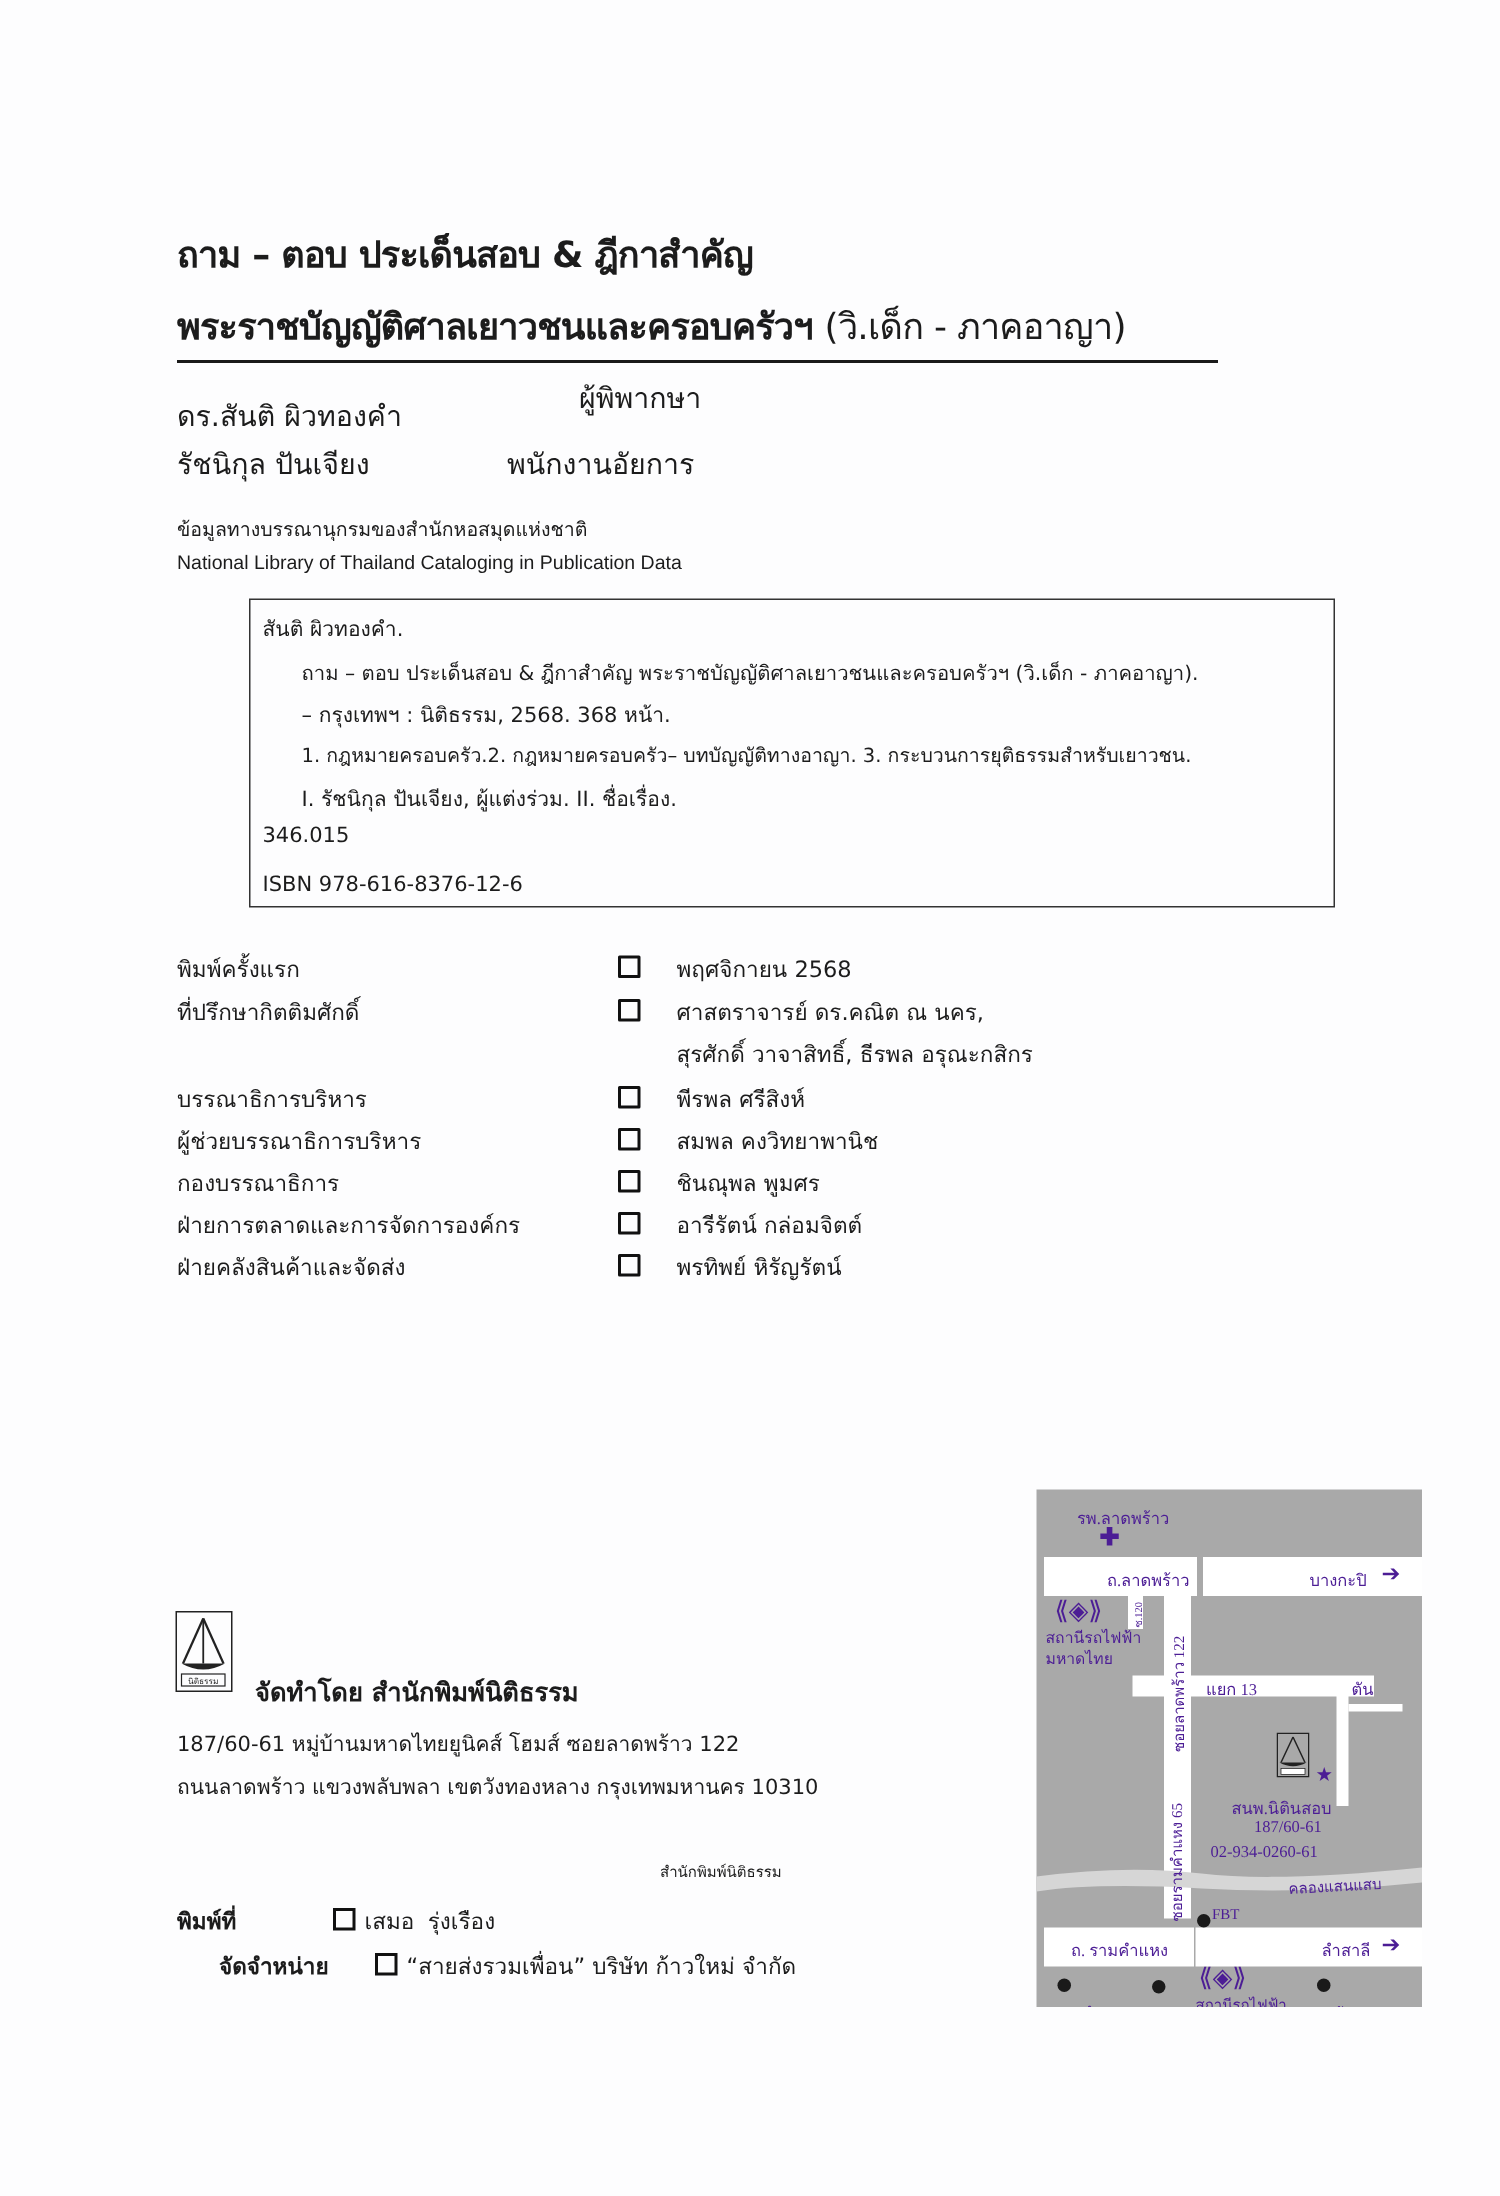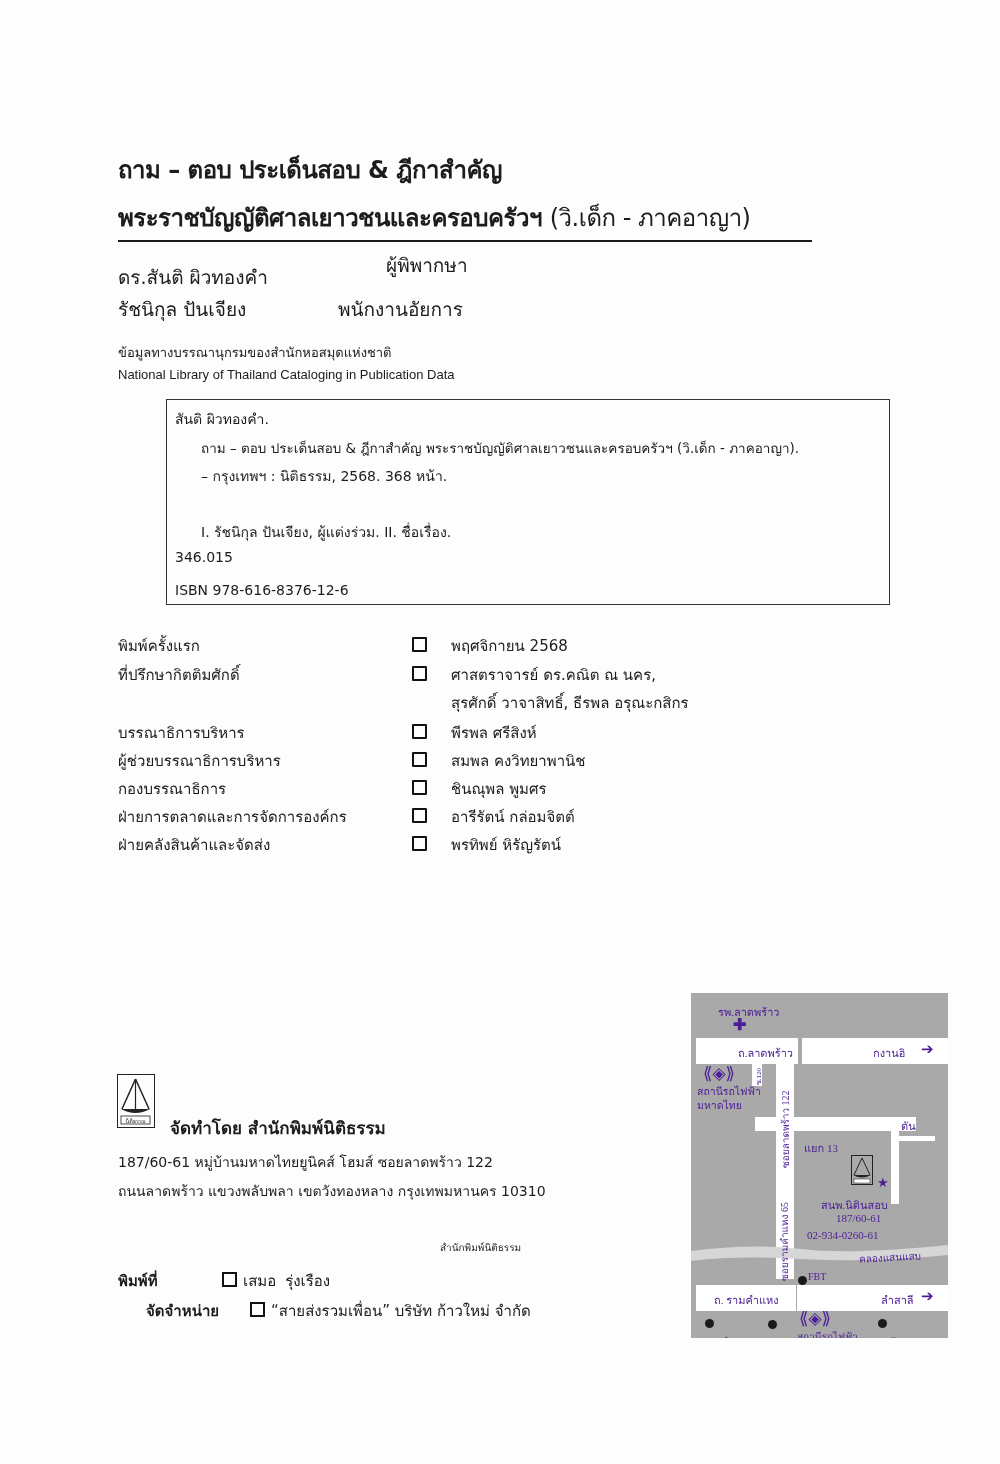--- a/index.html
+++ b/index.html
@@ -47,20 +47,21 @@
 <div class="abs author" style="left:338px;top:250px;margin-left:48px;">ผู้พิพากษา</div>
 <div class="abs author" style="left:118px;top:294px;">รัชนิกุล ปันเจียง</div>
 <div class="abs author" style="left:338px;top:294px;">พนักงานอัยการ</div>
 
 <div class="abs cip-th">ข้อมูลทางบรรณานุกรมของสำนักหอสมุดแห่งชาติ</div>
 <div class="abs cip-en">National Library of Thailand Cataloging in Publication Data</div>
 <div class="abs cip-box">
   <div class="cip-line" style="left:8px;top:8px;">สันติ ผิวทองคำ.</div>
   <div class="cip-line" style="left:34px;top:37px;font-size:13.5px;">ถาม – ตอบ ประเด็นสอบ &amp; ฎีกาสำคัญ พระราชบัญญัติศาลเยาวชนและครอบครัวฯ (วิ.เด็ก - ภาคอาญา).</div>
   <div class="cip-line" style="left:34px;top:65px;">– กรุงเทพฯ : นิติธรรม, 2568. 368 หน้า.</div>
+  <div class="cip-line" style="left:34px;top:93px;font-size:13px;">1. กฎหมายครอบครัว.2. กฎหมายครอบครัว– บทบัญญัติทางอาญา. 3. กระบวนการยุติธรรมสำหรับเยาวชน.</div>
   <div class="cip-line" style="left:34px;top:121px;">I. รัชนิกุล ปันเจียง, ผู้แต่งร่วม. II. ชื่อเรื่อง.</div>
   <div class="cip-line" style="left:8px;top:149px;">346.015</div>
   <div class="cip-line" style="left:8px;top:182px;">ISBN 978-616-8376-12-6</div>
 </div>
 
 <div class="abs credits">
   <div class="crow" style="top:0;">
     <span class="lbl">พิมพ์ครั้งแรก</span>
     <span class="chk"></span>
     <span class="val">พฤศจิกายน 2568</span>
@@ -133,28 +134,28 @@
   <div class="road" style="left:208px;top:143px;width:36px;height:5px;"></div>
   <div class="road" style="left:5px;top:292px;width:100px;height:26px;"></div>
   <div class="road" style="left:106px;top:292px;width:151px;height:26px;"></div>
   <svg style="position:absolute;left:0;top:240px;" width="257" height="40">
     <path d="M0 18 Q60 10 110 16 T257 12 L257 22 Q180 30 110 26 T0 28 Z" fill="#d6d6d6"></path>
   </svg>
 
   <div class="mtxt" style="left:27px;top:10px;">รพ.ลาดพร้าว</div>
   <div class="mtxt" style="left:42px;top:22px;font-size:16px;font-weight:bold;">✚</div>
   <div class="mtxt" style="left:47px;top:51px;">ถ.ลาดพร้าว</div>
-  <div class="mtxt" style="left:182px;top:51px;">กงานอิ</div>
+  <div class="mtxt" style="left:182px;top:51px;">บางกะปิ</div>
   <div class="mtxt" style="left:230px;top:47px;font-size:15px;">➔</div>
   <div class="vtxt" style="left:62px;top:92px;font-size:7px;">ซ.120</div>
   <div class="vtxt" style="left:87px;top:175px;font-size:10px;">ซอยลาดพร้าว 122</div>
   <div class="mtxt" style="left:12px;top:70px;font-size:17px;">⟪◈⟫</div>
   <div class="mtxt" style="left:6px;top:90px;font-size:10.5px;">สถานีรถไฟฟ้า</div>
   <div class="mtxt" style="left:6px;top:104px;font-size:10.5px;">มหาดไทย</div>
-  <div class="mtxt" style="left:113px;top:124px;margin-top:22px;">แยก 13</div>
+  <div class="mtxt" style="left:113px;top:124px;">แยก 13</div>
   <div class="mtxt" style="left:210px;top:124px;">ตัน</div>
   <svg style="position:absolute;left:160px;top:162px;" width="22" height="30">
     <rect x="0.5" y="0.5" width="21" height="29" fill="none" stroke="#222"></rect>
     <line x1="11" y1="3" x2="3" y2="20" stroke="#222"></line>
     <line x1="11" y1="3" x2="19" y2="20" stroke="#222"></line>
     <path d="M2 20 Q11 25 20 20 Z" fill="#222"></path>
     <rect x="3" y="24" width="16" height="4" fill="#fff" stroke="#222" stroke-width="0.5"></rect>
   </svg>
   <div class="mtxt" style="left:186px;top:182px;font-size:13px;">★</div>
   <div class="mtxt" style="left:130px;top:203px;">สนพ.นิตินสอบ</div>

